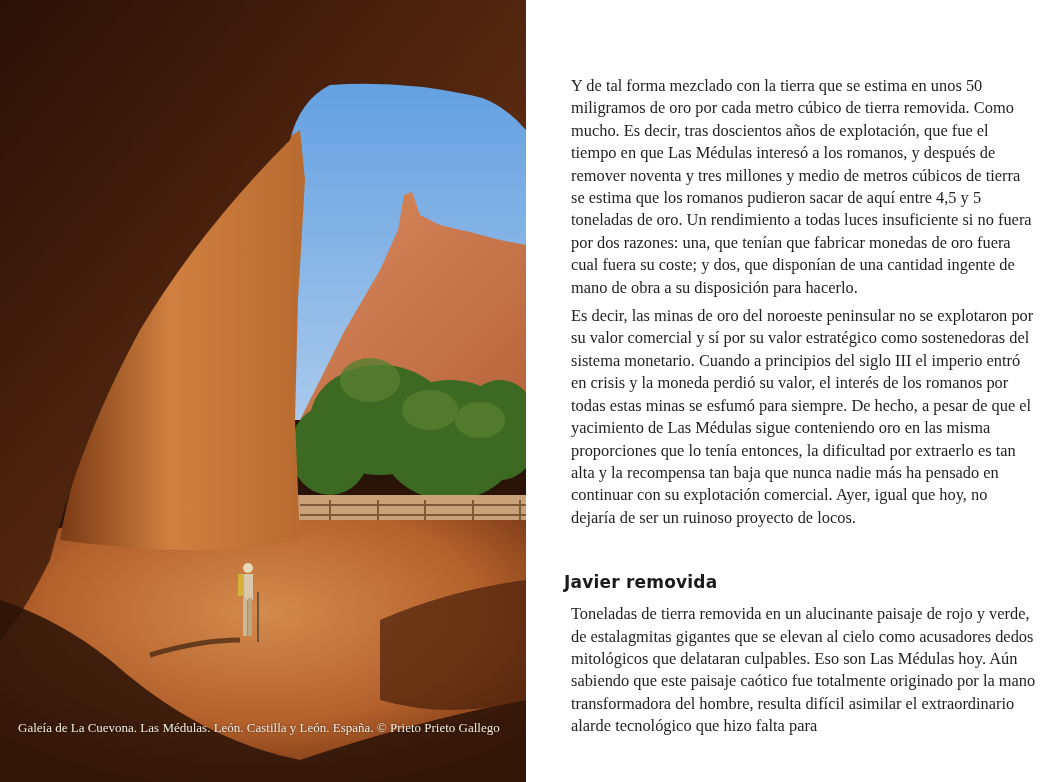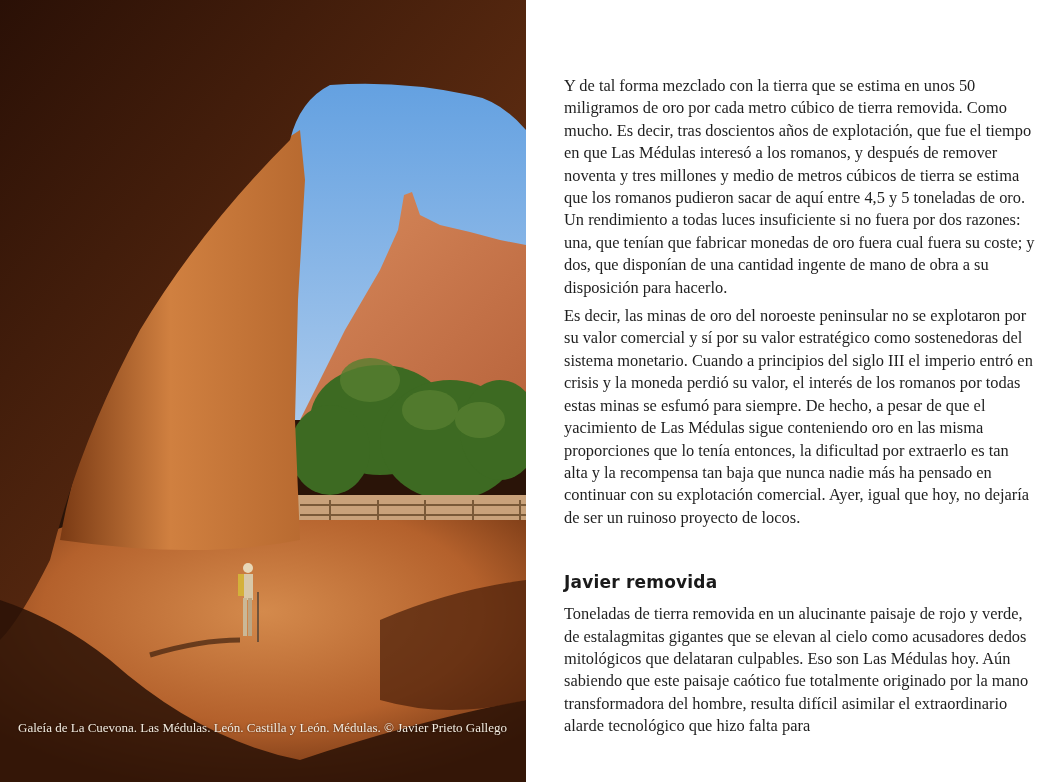--- a/index.html
+++ b/index.html
@@ -19,21 +19,21 @@
     position: absolute; left: 18px; top: 718px; width: 490px;
     color: #f4ece0; font-family: "Liberation Serif", serif; font-size: 13px; line-height: 19px;
     text-shadow: 0 0 2px rgba(0,0,0,.6);
   }
   
   .text-page { position: relative; width: 524px; height: 782px; background: #ffffff; }
   .column {
     position: absolute; left: 38px; top: 75px; width: 472px;
     color: #1f1f1f; font-family: "Liberation Serif", serif; font-size: 16.4px; line-height: 22.4px;
   }
-  .column p { margin: 0 0 6px 0; font-family: Liberation Serif, serif; }
+  .column p { margin: 0 0 6px 7px; font-family: Liberation Serif, serif; }
   .column h2 {
     font-family: "DejaVu Sans", sans-serif; font-weight: bold; font-size: 17px;
     color: #1a1a1a; margin: 42px 0 10px 0; line-height: 22px; letter-spacing: 0.2px;
   }
 </style>
 </head>
 <body>
 
 <div class="spread">
 
@@ -105,21 +105,21 @@
       <g>
         <path d="M150 655 Q200 640 240 640" stroke="#2a1206" stroke-width="5" fill="none" opacity="0.6"></path>
         <circle cx="248" cy="568" r="5" fill="#e8d8b8"></circle>
         <rect x="238" y="574" width="8" height="22" fill="#d4b13a"></rect>
         <rect x="244" y="574" width="9" height="26" fill="#d8c8a8"></rect>
         <rect x="243" y="598" width="4" height="38" fill="#cbb896"></rect>
         <rect x="248" y="598" width="4" height="38" fill="#bba684"></rect>
         <line x1="258" y1="592" x2="258" y2="642" stroke="#333" stroke-width="1.2"></line>
       </g>
     </svg>
-    <div class="caption">Galeía de La Cuevona. Las Médulas. León. Castilla y León. Médulas. © Javier Prieto Gallego</div>
+    <div class="caption">Galeía de La Cuevona. Las Médulas. León. Castilla y León. España. © Prieto Prieto Gallego</div>
   </div>
 
   <div class="text-page">
     <div class="column">
       <p>Y de tal forma mezclado con la tierra que se estima en unos 50 miligramos de oro por cada metro cúbico de tierra removida. Como mucho. Es decir, tras doscientos años de explotación, que fue el tiempo en que Las Médulas interesó a los romanos, y después de remover noventa y tres millones y medio de metros cúbicos de tierra se estima que los romanos pudieron sacar de aquí entre 4,5 y 5 toneladas de oro. Un rendimiento a todas luces insuficiente si no fuera por dos razones: una, que tenían que fabricar monedas de oro fuera cual fuera su coste; y dos, que disponían de una cantidad ingente de mano de obra a su disposición para hacerlo.</p>
       <p>Es decir, las minas de oro del noroeste peninsular no se explotaron por su valor comercial y sí por su valor estratégico como sostenedoras del sistema monetario. Cuando a principios del siglo III el imperio entró en crisis y la moneda perdió su valor, el interés de los romanos por todas estas minas se esfumó para siempre. De hecho, a pesar de que el yacimiento de Las Médulas sigue conteniendo oro en las misma proporciones que lo tenía entonces, la dificultad por extraerlo es tan alta y la recompensa tan baja que nunca nadie más ha pensado en continuar con su explotación comercial. Ayer, igual que hoy, no dejaría de ser un ruinoso proyecto de locos.</p>
       <h2>Javier removida</h2>
       <p>Toneladas de tierra removida en un alucinante paisaje de rojo y verde, de estalagmitas gigantes que se elevan al cielo como acusadores dedos mitológicos que delataran culpables. Eso son Las Médulas hoy. Aún sabiendo que este paisaje caótico fue totalmente originado por la mano transformadora del hombre, resulta difícil asimilar el extraordinario alarde tecnológico que hizo falta para</p>
     </div>
   </div>

